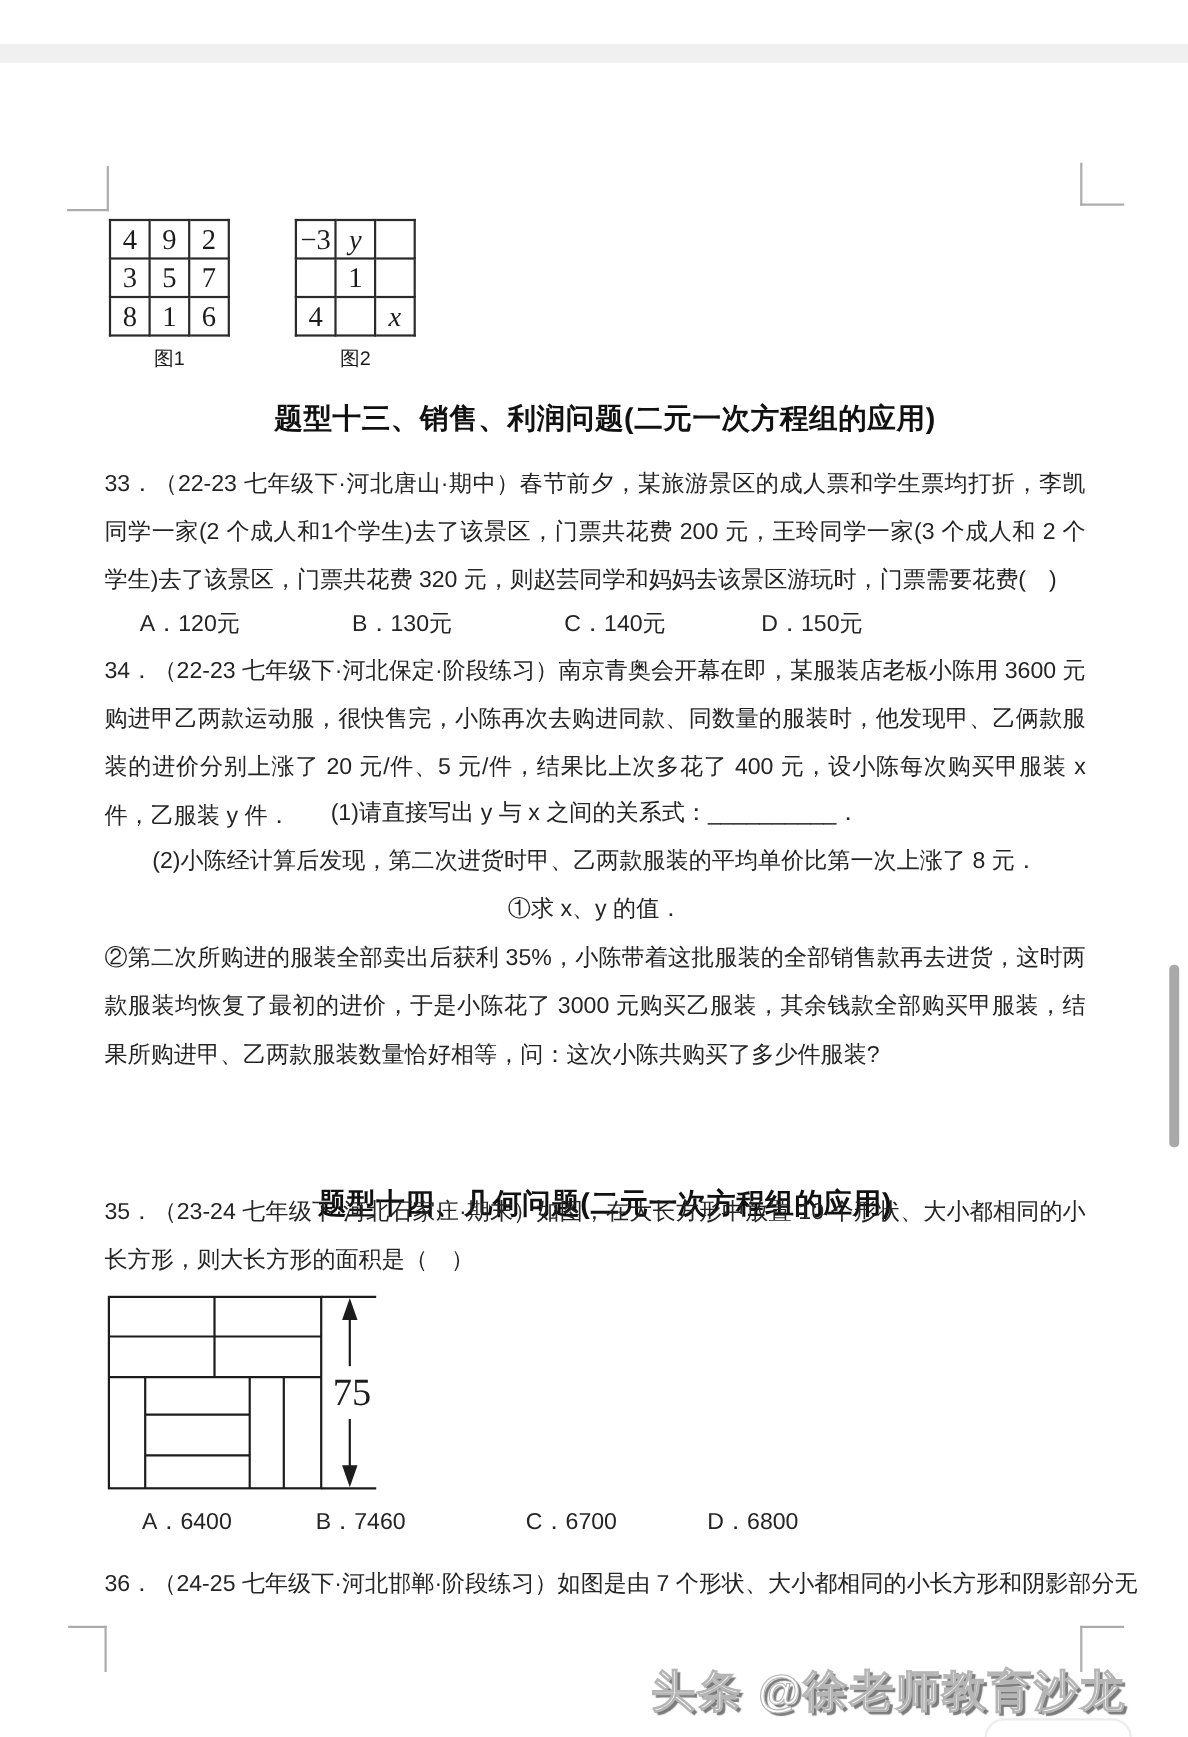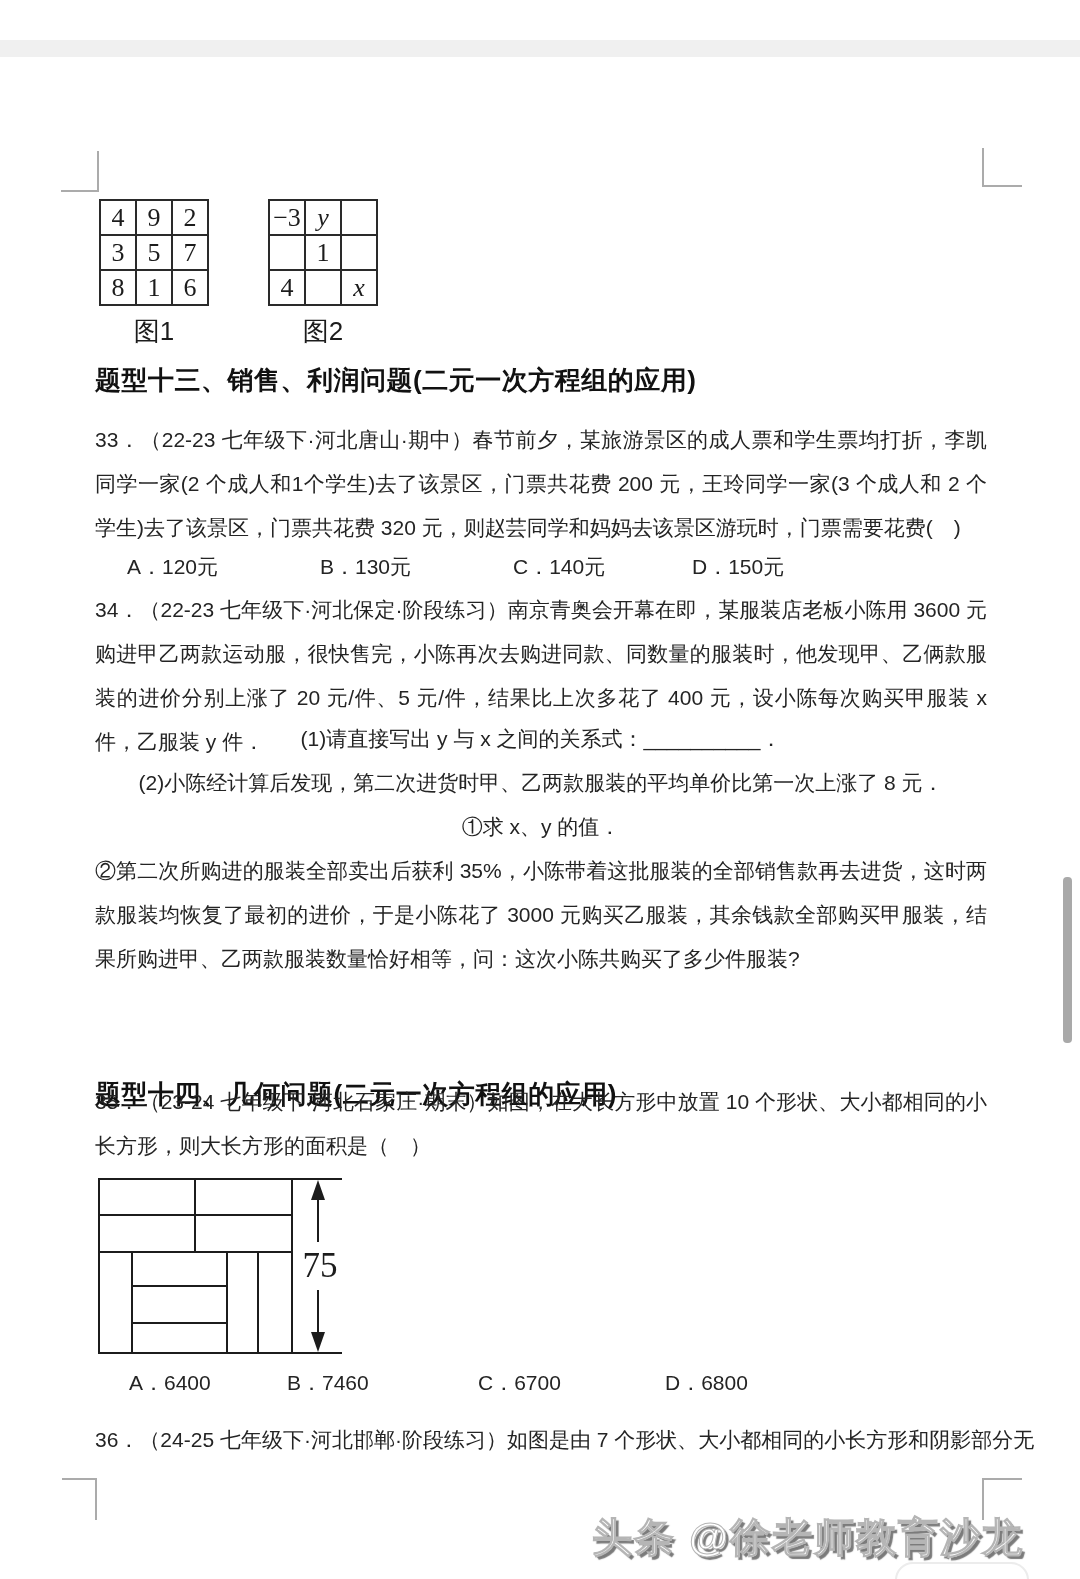--- a/index.html
+++ b/index.html
@@ -24,26 +24,27 @@
   table.numgrid{border-collapse:collapse;}
   table.numgrid td{
     width:34px;height:33px;
     border:2px solid #2a2a2a;
     text-align:center;vertical-align:middle;
     font-family:"Liberation Serif",serif;
     font-size:26px;color:#1c1c1c;
     padding:0;
   }
   table.numgrid td.math{font-style:italic;}
-  .gridcaption{margin-top:8px;text-align:center;font-size:26px;color:#1c1c1c;}
+  .gridcaption{margin-top:8px;text-align:center;font-size:18px;color:#1c1c1c;}
 
   .heading{
     position:absolute;left:95px;width:910px;
     font-size:26px;font-weight:bold;color:#111111;
     letter-spacing:0.5px;
+    text-align:center;
   }
   .para{
     position:absolute;left:95px;width:892px;
     font-size:21px;line-height:44px;
     text-align:justify;
     color:#242424;
   }
   .oneline{white-space:nowrap;text-align:left;width:985px;overflow:hidden;}
   .subline{white-space:nowrap;text-align:center;}
   .optrow{position:absolute;left:0;top:0;width:1080px;height:30px;font-size:21px;color:#242424;}
@@ -170,20 +171,20 @@
     <polygon points="228,10 221,30 235,30"></polygon>
     <polygon points="228,182 221,162 235,162"></polygon>
   </g>
 </svg>
 <div class="figlabel">75</div>
 
 <div class="optrow" style="top:1369px">
   <span style="left:129px">A．6400</span>
   <span style="left:287px">B．7460</span>
   <span style="left:478px">C．6700</span>
-  <span style="left:665px">D．6800</span>
+  <span style="left:643px">D．6800</span>
 </div>
 
 <div class="para oneline" style="top:1418px">36．（24-25 七年级下·河北邯郸·阶段练习）如图是由 7 个形状、大小都相同的小长方形和阴影部分无</div>
 
 <div class="watermark">头条 @徐老师教育沙龙</div>
 <div class="scrollthumb"></div>
 <div class="bubble"></div>
 
 </body></html>

